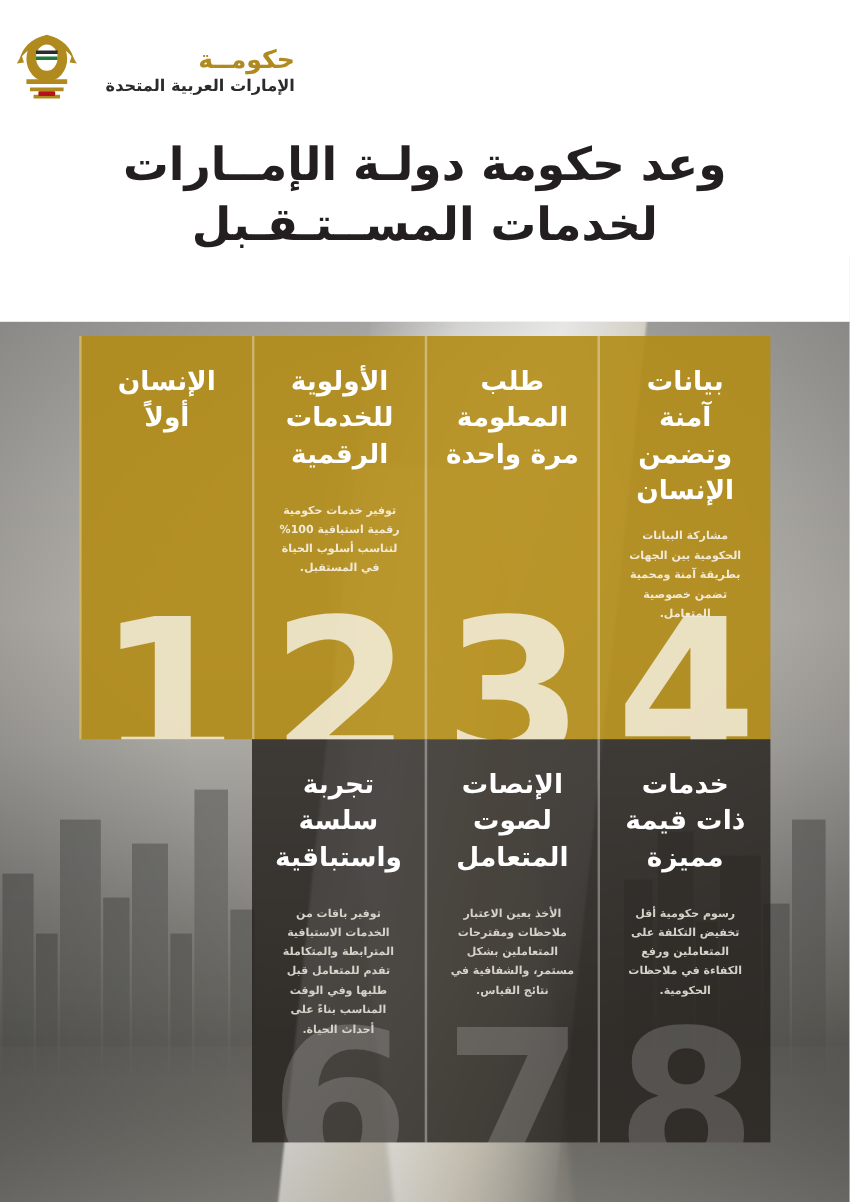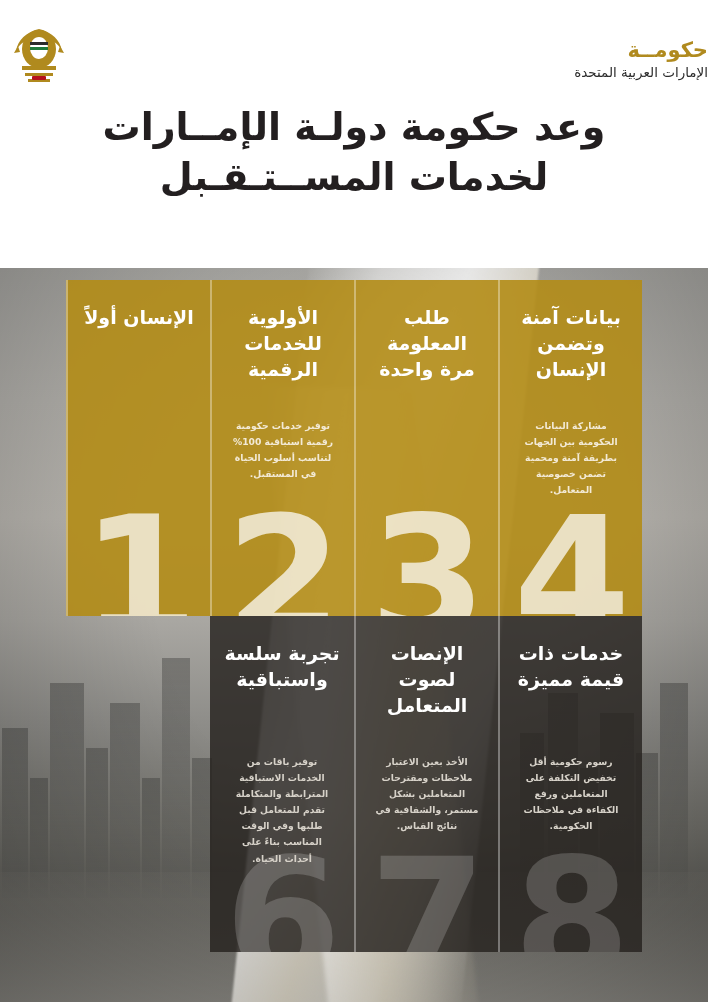--- a/index.html
+++ b/index.html
@@ -21,21 +21,21 @@
     top: 0; left: 0;
     width: 708px;
     height: 268px;
     background: #ffffff;
     z-index: 5;
   }
   .logo-row {
     display: flex;
     flex-direction: row;
     align-items: center;
-    justify-content: space-between;
+    justify-content: flex-end;
     gap: 22px;
     padding-top: 26px;
     padding-left: 12px;
   }
   .emblem {
     width: 54px; height: 66px;
     position: relative;
     flex: 0 0 auto;
   }
   .emblem svg { display: block; }
@@ -46,28 +46,28 @@
     line-height: 1.15;
   }
   .logo-text .l1 {
     font-size: 21px;
     font-weight: bold;
     color: #b08a1e;
     letter-spacing: 1px;
   }
   .logo-text .l2 {
     font-size: 13.5px;
-    font-weight: normal;
+    font-weight: bold;
     color: #2b2b2b;
     margin-top: 3px;
   }
 
   .title-block {
     text-align: center;
-    margin-top: 10px;
+    margin-top: 20px;
     padding: 0 40px;
   }
   .title-block .t1,
   .title-block .t2 {
     font-size: 38px;
     font-weight: bold;
     color: #231f20;
     letter-spacing: 0.5px;
     line-height: 1.32;
     white-space: nowrap;
@@ -161,21 +161,21 @@
     overflow: hidden;
     padding: 24px 14px 0 14px;
     text-align: center;
     border-left: 2px solid rgba(255,255,255,0.35);
   }
   .card:last-child { border-left: none; }
   .grid > .card.top { background: rgba(178,140,22,0.9); }
   .grid > .card.bottom { background: rgba(38,34,30,0.82); }
 
   .card-head {
-    font-size: 19px;
+    font-size: 22px;
     font-weight: bold;
     color: #ffffff;
     line-height: 1.38;
     position: relative;
     z-index: 2;
     min-height: 100px;
   }
   .card-body {
     margin-top: 14px;
     font-size: 9.2px;

